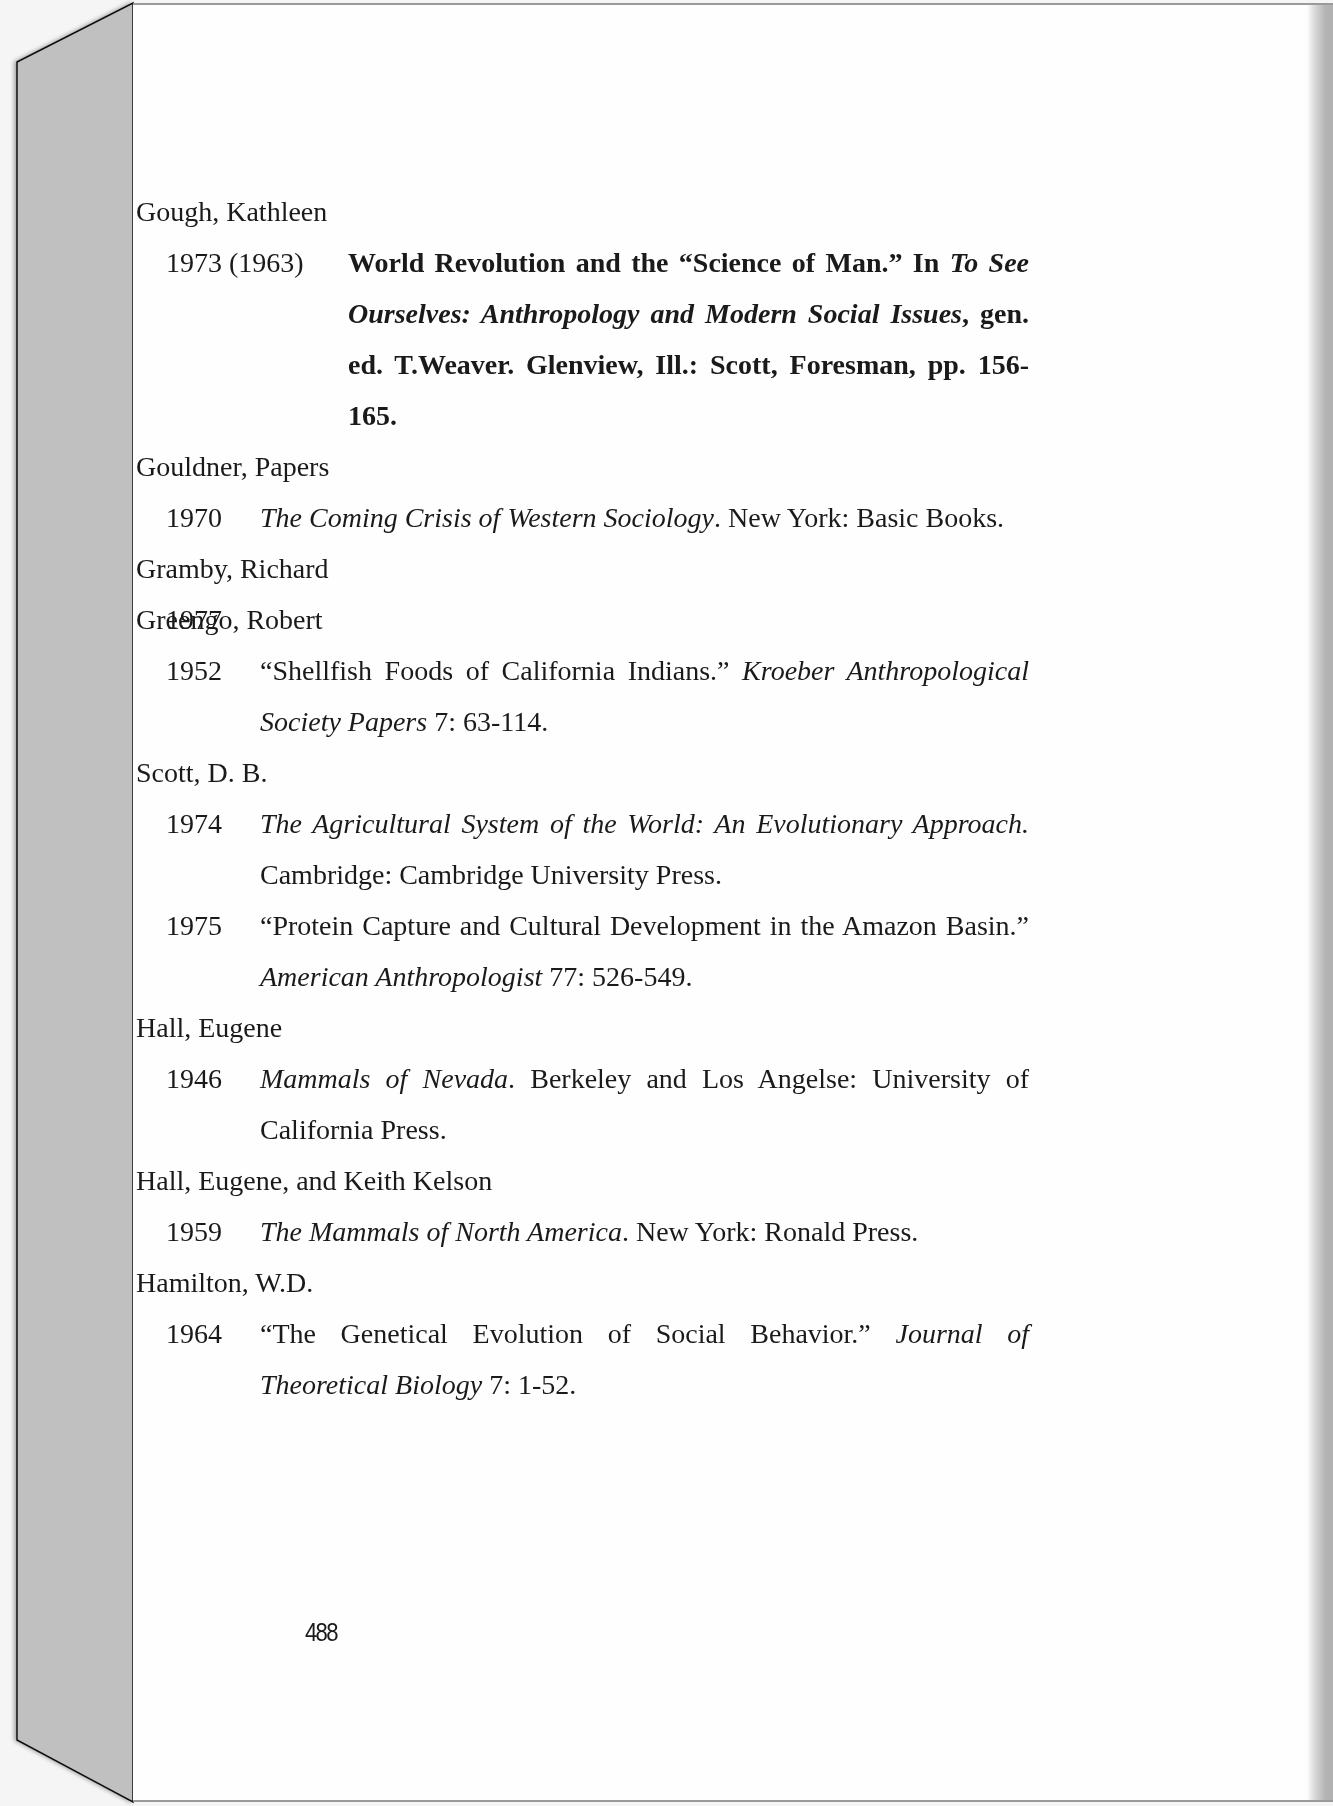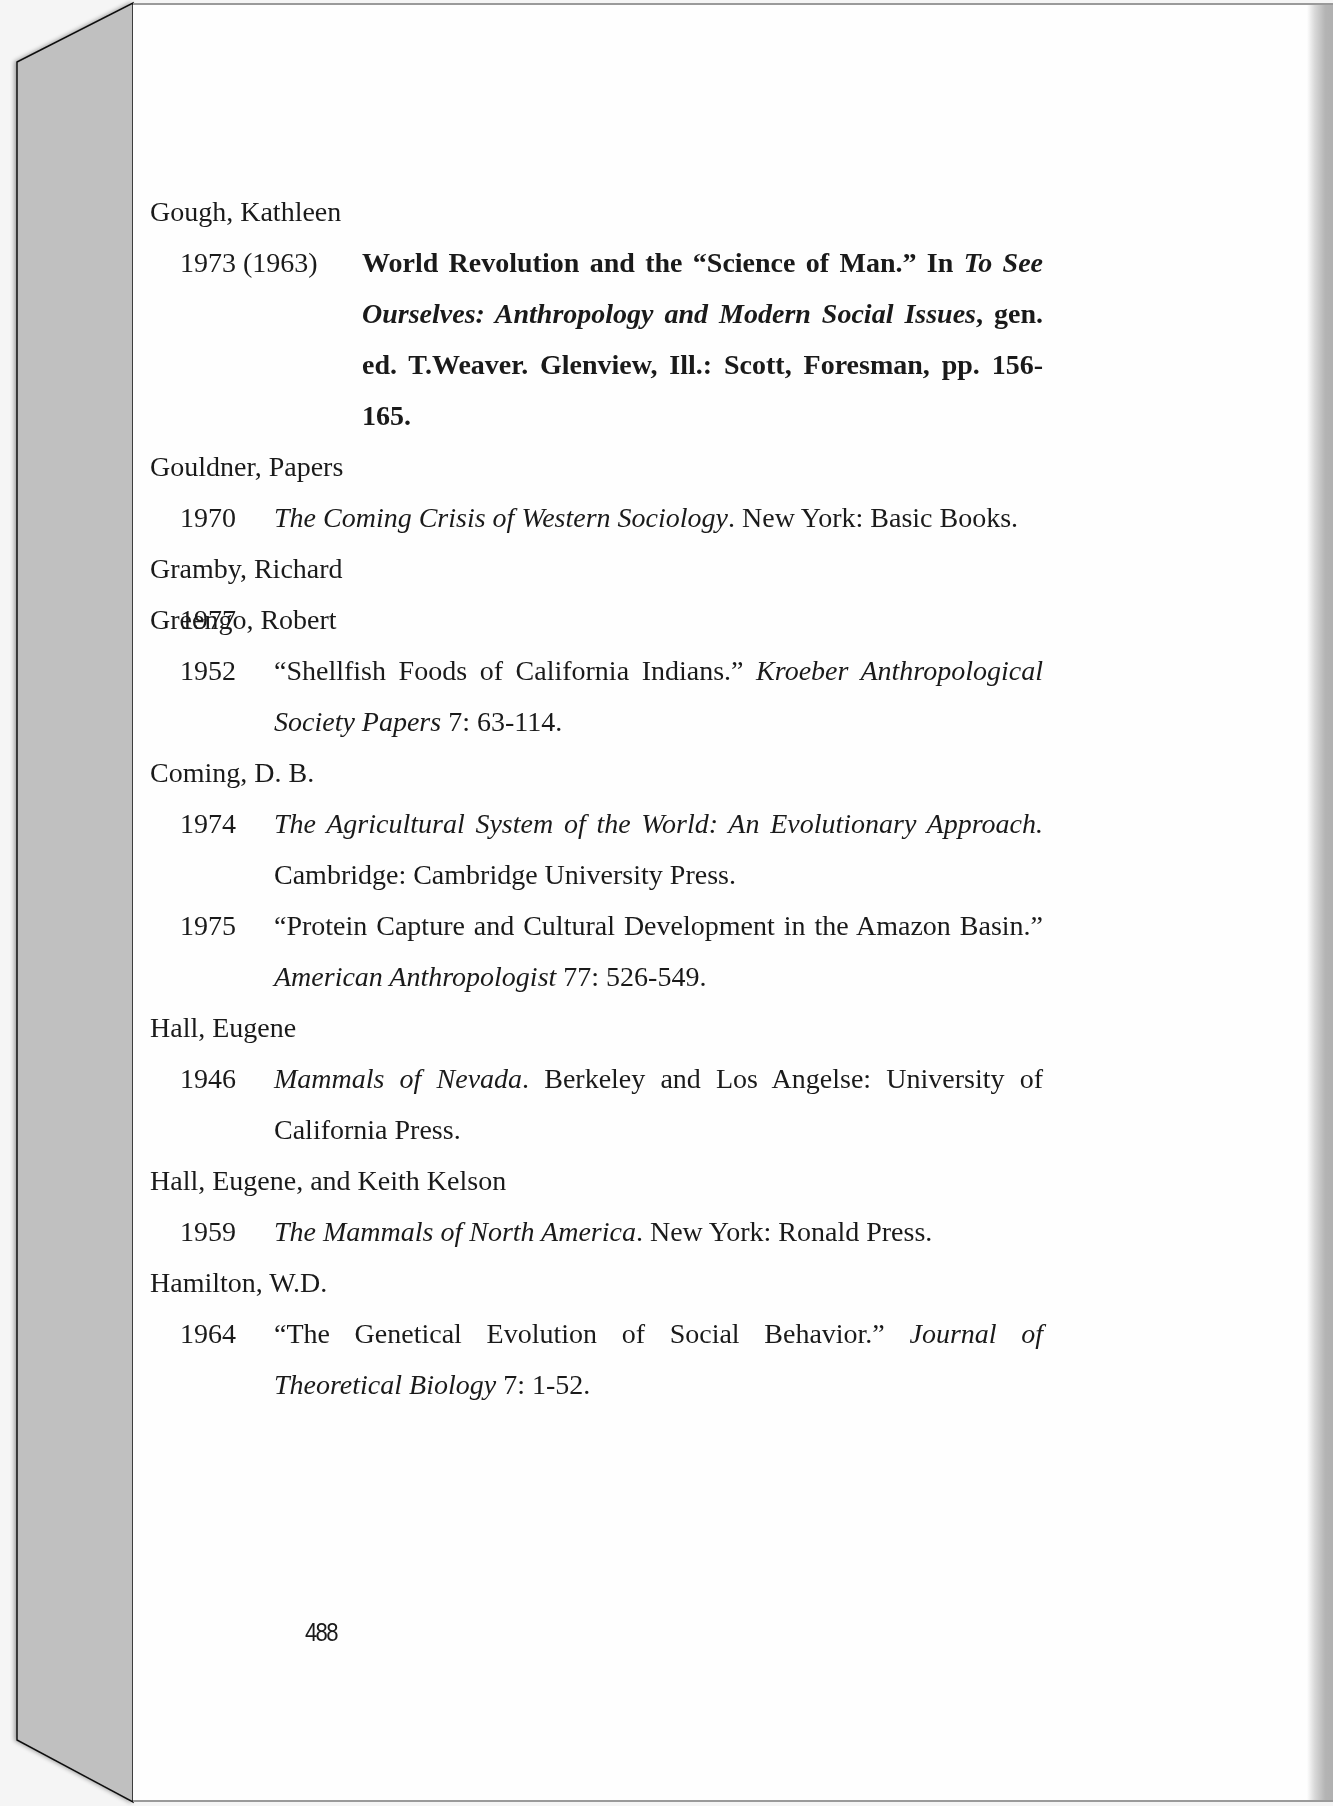--- a/index.html
+++ b/index.html
@@ -17,21 +17,21 @@
     background:#fefefe;
     border-top:2px solid #9a9a9a;
     border-bottom:2px solid #9a9a9a;
     box-sizing:border-box;
   }
   .page-edge {
     position:absolute; right:0; top:0; width:26px; height:100%;
     background:linear-gradient(to right, #fefefe 0%, #d8d8d8 30%, #b4b4b4 70%, #b0b0b0 100%);
   }
   .refs {
-    position:absolute; left:158px; top:186px; width:885px;
+    position:absolute; left:144px; top:186px; width:885px;
     font-size:28px; line-height:51px;
   }
   .author { margin-left:-8px; }
   .entry { position:relative; padding-left:204px; }
   .entry.hang { padding-left:96px; }
   .year { position:absolute; left:22px; top:0; }
   .cite { text-align:justify; }
   .entry.hang .cite { text-indent:0;margin-left:20px; }
   i { font-style:italic; }
   .page-num {
@@ -97,21 +97,21 @@
     <div class="author">Greengo, Robert</div>
     <div class="entry hang">
       <span class="year">1952</span>
       <div class="cite">
         <span>“Shellfish Foods of California Indians.” </span><i>Kroeber Anthropological Society Papers</i><span> 7: 63-114.</span>
       </div>
     </div>
   </div>
 
   <div class="ref">
-    <div class="author">Coming, D. B.</div>
+    <div class="author">Scott, D. B.</div>
     <div class="entry hang">
       <span class="year">1974</span>
       <div class="cite">
         <i>The Agricultural System of the World: An Evolutionary Approach.</i><span> Cambridge: Cambridge University Press.</span>
       </div>
     </div>
   </div>
 
   <div class="ref">
     <div class="entry hang">

